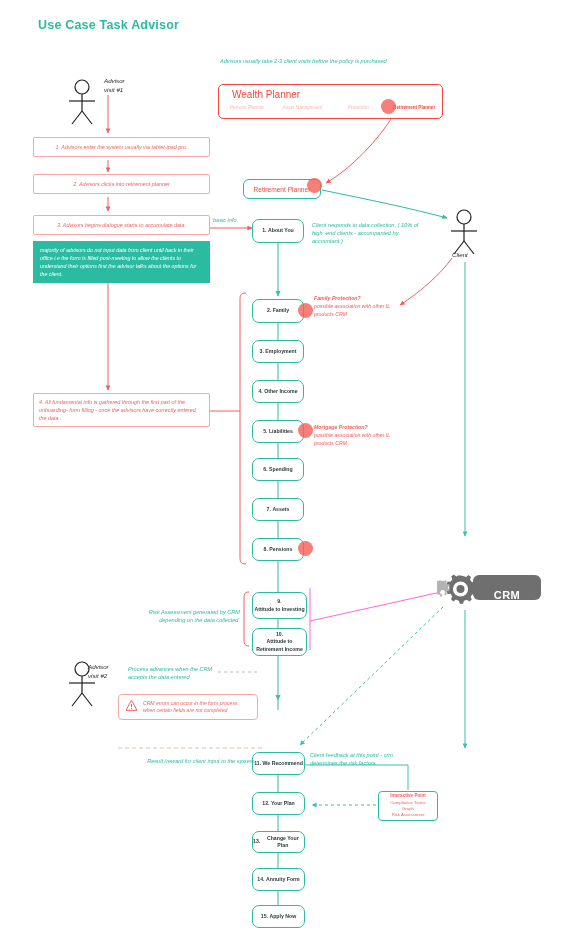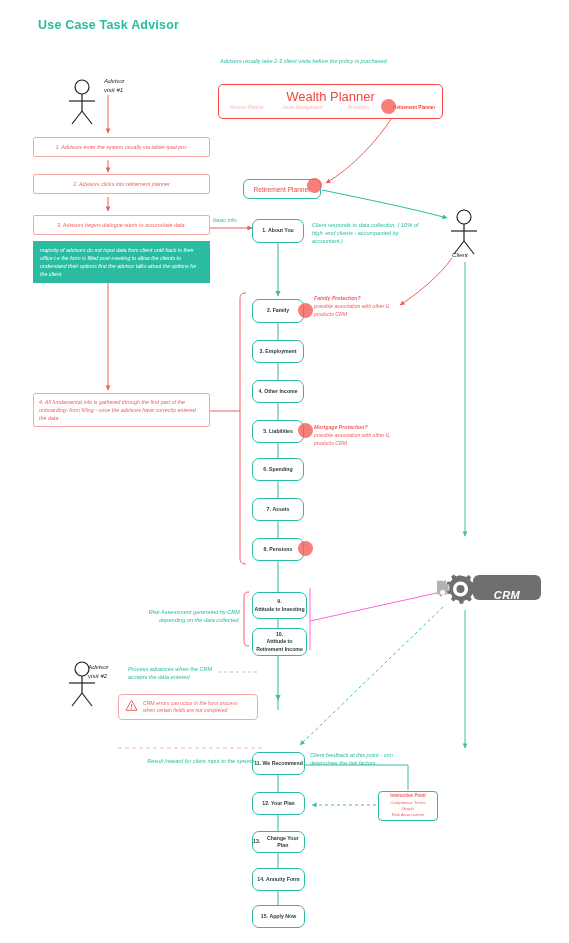--- a/index.html
+++ b/index.html
@@ -31,22 +31,22 @@
 
   
   .sbox{position:absolute;border:1.6px solid #2bbba0;border-radius:7px;background:#fff;
         color:#2b3a3a;font-size:5.2px;font-weight:bold;line-height:1.35;
         display:flex;align-items:center;justify-content:center;text-align:center;
         box-sizing:border-box;}
 
   
   #wealth-planner{position:absolute;left:218px;top:84px;width:225px;height:35px;
         border:1.4px solid #f4463f;border-radius:5px;background:#fff;box-sizing:border-box;}
-  #wealth-planner .wp-title{position:absolute;left:0;right:0;top:4px;text-align:center;
-        color:#f4463f;font-size:13px;}
+  #wealth-planner .wp-title{position:absolute;left:13px;right:0;top:4px;
+        color:#f4463f;font-size:10px;}
   .wp-tabs{position:absolute;left:0;right:0;top:20px;display:flex;align-items:center;}
   .wp-tab{flex:1;text-align:center;font-size:4.6px;font-style:italic;color:#f7b8b4;}
   .wp-tab.active{color:#f4463f;font-style:normal;font-weight:bold;}
 
   
   #retirement-planner{position:absolute;left:243px;top:179px;width:78px;height:20px;
         border:1.6px solid #2bbba0;border-radius:6px;background:#fff;box-sizing:border-box;
         display:flex;align-items:center;justify-content:center;
         color:#f4463f;font-size:6.6px;}
 
@@ -65,21 +65,21 @@
         display:flex;flex-direction:column;align-items:center;justify-content:center;
         color:#f15f5f;font-size:4.3px;line-height:1.45;text-align:center;}
   #interactive-point .ip-title{font-weight:bold;font-size:4.6px;}
 
   
   #crm-badge{position:absolute;left:437px;top:572px;width:106px;height:30px;}
   #crm-badge .crm-pill{position:absolute;left:36px;top:3px;width:68px;height:25px;
         background:#6f6f6f;border-radius:6px;}
   #crm-badge .crm-label{position:absolute;left:36px;top:3px;width:68px;height:40px;
         display:flex;align-items:center;justify-content:center;color:#ffffff;
-        font-size:11px;font-weight:bold;letter-spacing:.5px;font-style:italic;}
+        font-size:11px;font-weight:bold;letter-spacing:.5px;}
 
   
   .actor-label{position:absolute;color:#231f20;font-style:italic;font-size:6.2px;line-height:1.5;}
 </style>
 </head>
 <body>
 
 <div class="canvas">
 
   <svg class="wires" viewBox="0 0 569 943">

